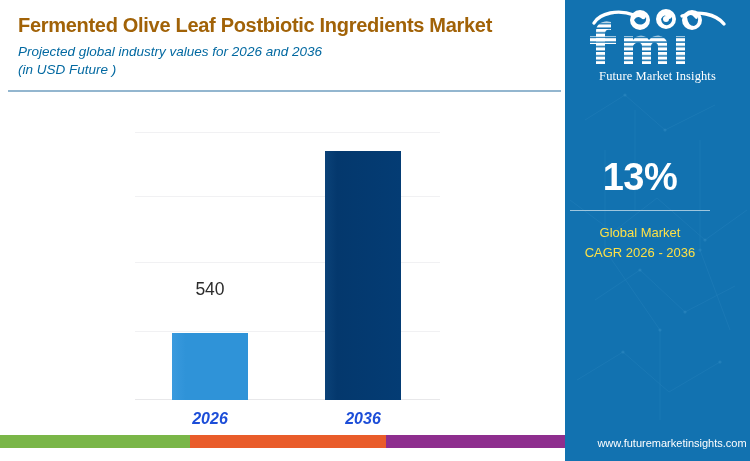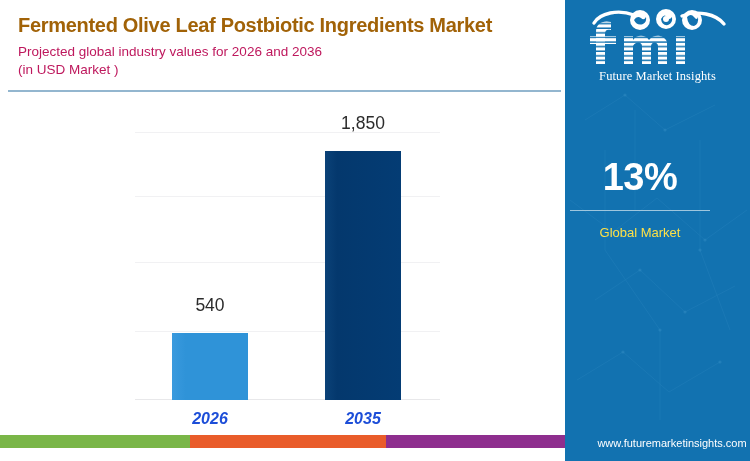--- a/index.html
+++ b/index.html
@@ -39,22 +39,23 @@
     font-size: 20px;
     font-weight: bold;
     color: #a16207;
     letter-spacing: -0.3px;
     line-height: 1.15;
     white-space: nowrap;
   }
   #chart-subtitle {
     margin-top: 6px;
     font-size: 13.5px;
-    color: #be185d;
+    color: #0369a1;
     line-height: 1.35;
+    font-style: italic;
   }
   #chart-subtitle .sub-line {
     display: block;
   }
 
   #header-rule {
     position: absolute;
     left: 8px;
     top: 90px;
     width: 553px;
@@ -213,43 +214,42 @@
 <body>
 
 <div id="infographic">
 
   <div id="left-panel">
 
     <div id="header">
       <div id="chart-title">Fermented Olive Leaf Postbiotic Ingredients Market</div>
       <div id="chart-subtitle">
         <span class="sub-line">Projected global industry values for 2026 and 2036</span>
-        <span class="sub-line">(in USD Market )</span>
+        <span class="sub-line">(in USD Future )</span>
       </div>
     </div>
 
     <div id="header-rule"></div>
 
     <div id="chart-area">
       <div class="gridline" style="top:12px;"></div>
       <div class="gridline" style="top:76px;"></div>
       <div class="gridline" style="top:142px;"></div>
       <div class="gridline" style="top:211px;"></div>
       <div id="axis-baseline"></div>
 
       <div class="bar-group" style="left:37px; height:278px;">
-        <div class="bar-value" style="bottom:84px;">540</div>
+        <div class="bar-value" style="bottom:100px;">540</div>
         <div class="bar bar-light" style="height:67px;"></div>
         <div class="bar-label">2026</div>
       </div>
 
       <div class="bar-group" style="left:190px; height:278px;">
-        <div class="bar-value" style="bottom:266px;">1,850</div>
         <div class="bar bar-dark" style="height:249px;"></div>
-        <div class="bar-label">2035</div>
+        <div class="bar-label">2036</div>
       </div>
     </div>
 
     <div id="bottom-strip">
       <div class="strip-seg" style="width:190px; background:#7ab648;"></div>
       <div class="strip-seg" style="width:196px; background:#e95c2a;"></div>
       <div class="strip-seg" style="width:179px; background:#8e2e8e;"></div>
     </div>
   </div>
 
@@ -315,17 +315,18 @@
           <path d="M109 11 q4 -4 7 0 q3 4 4 0 q1 7 -4 9 q-6 0 -7 -9 Z" fill="#1272b0"></path>
         </g>
       </svg>
       <div id="logo-wordmark">Future Market Insights</div>
     </div>
 
     <div id="cagr-block">
       <div id="cagr-value">13%</div>
       <div id="cagr-divider"></div>
       <div class="cagr-caption">Global Market</div>
+      <div class="cagr-caption">CAGR 2026 - 2036</div>
     </div>
 
     <div id="site-url">www.futuremarketinsights.com</div>
   </div>
 </div>
 
 </body></html>

